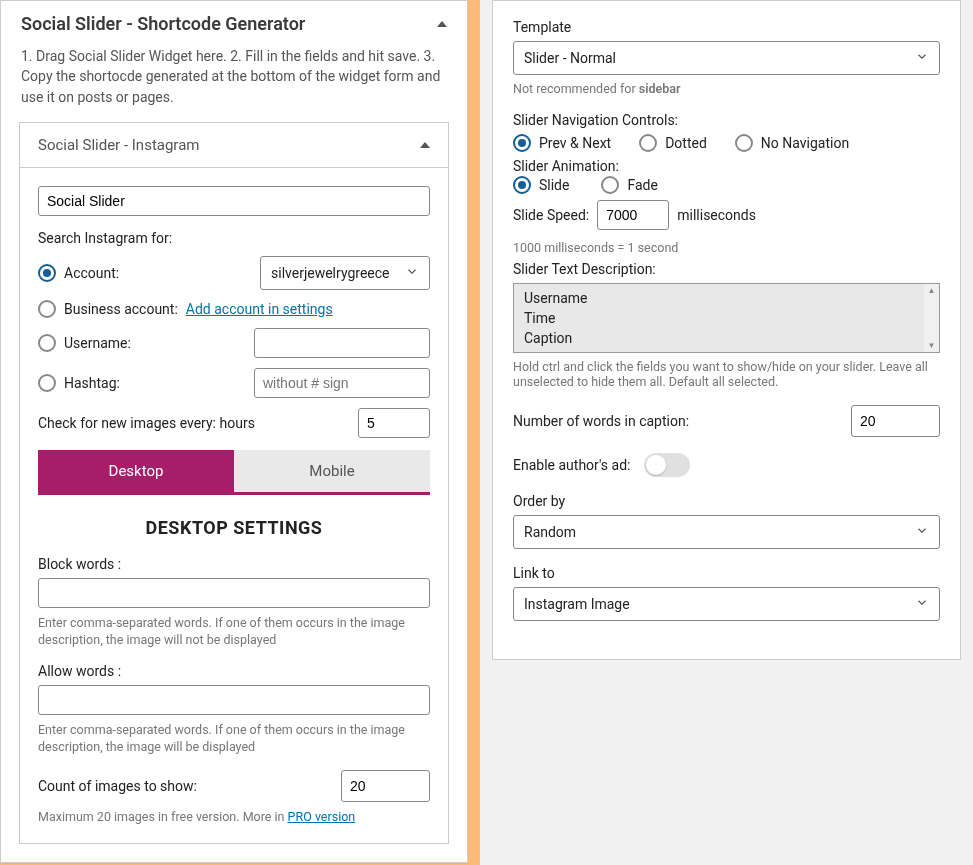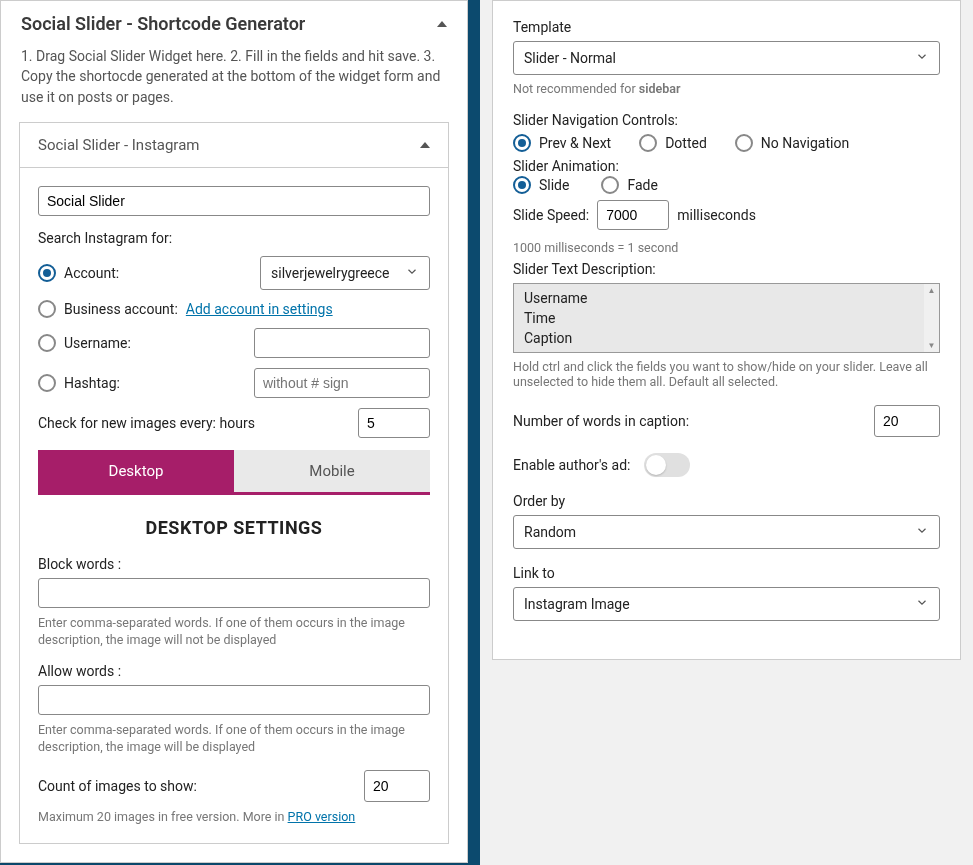--- a/index.html
+++ b/index.html
@@ -5,21 +5,21 @@
     * { box-sizing: border-box; margin: 0; padding: 0; }
     body {
       font-family: -apple-system, BlinkMacSystemFont, "Segoe UI", Roboto, Arial, sans-serif;
       font-size: 14px;
       color: #222;
       background: #f1f1f1;
       display: flex;
       width: 973px;
       height: 865px;
     }
-    .left-col { width: 480px; background: #0c4a6e; padding: 0 12px 12px 0; }
+    .left-col { width: 480px; background: #fdba74; padding: 0 12px 12px 0; }
     .right-col { width: 493px; background: #f1f1f1; padding: 0 12px 12px 12px; }
     .panel {
       background: #fff;
       border: 1px solid #ccc;
       box-shadow: 0 1px 1px rgba(0,0,0,0.04);
     }
     .panel-header {
       padding: 12px 20px;
       display: flex;
       justify-content: space-between;
@@ -185,21 +185,21 @@
       position: absolute;
       width: 20px;
       height: 20px;
       border-radius: 50%;
       background: #fff;
       top: 2px;
       left: 2px;
       box-shadow: 0 1px 2px rgba(0,0,0,0.2);
     }
     .num-input-row { display: flex; justify-content: space-between; align-items: center; }
-    .num-input-row input { width: 66px; height: 32px; }
+    .num-input-row input { width: 89px; height: 32px; }
     .footer-row { display: flex; justify-content: space-between; align-items: center; margin-top: 14px; }
     .footer-row .links { font-size: 14px; }
     .link-red { color: #b32d2e; text-decoration: underline; cursor: pointer; }
     .saved-btn {
       border: 1px solid #ccc;
       background: #f6f6f6;
       color: #999;
       padding: 7px 14px;
       border-radius: 3px;
       font-size: 14px;

